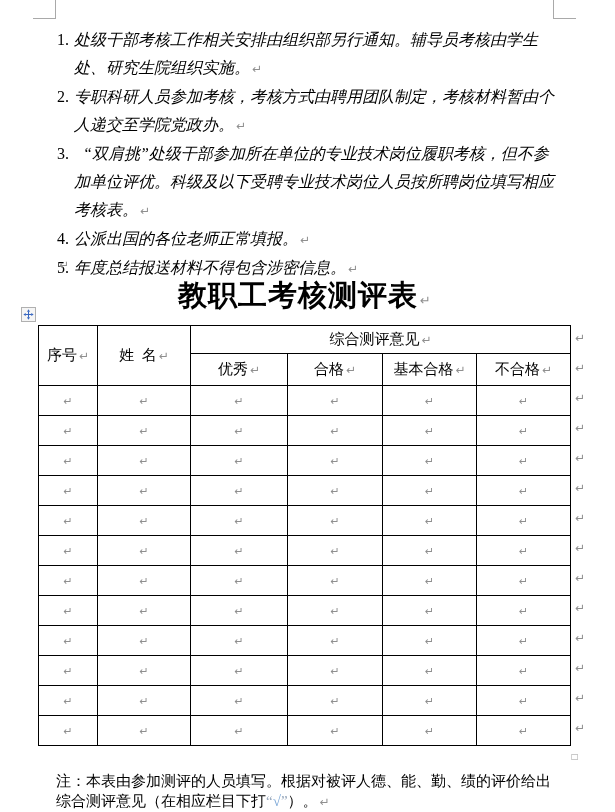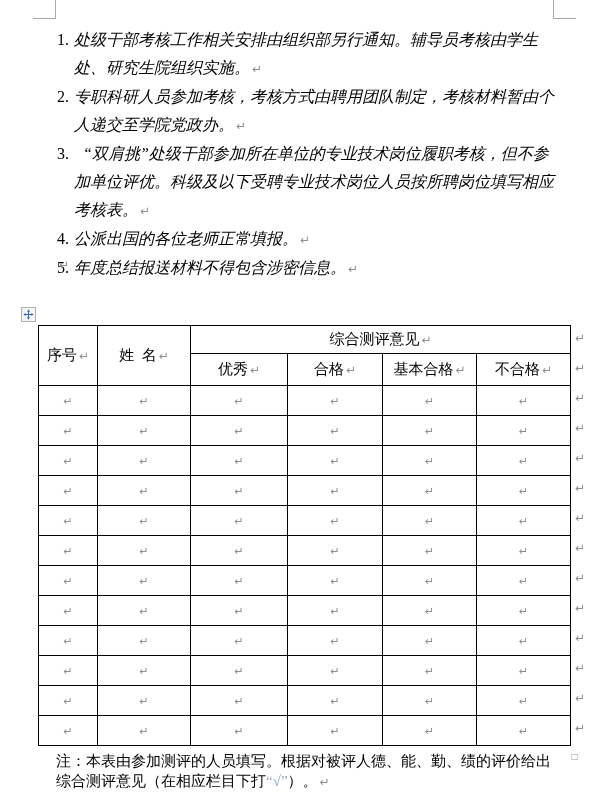--- a/index.html
+++ b/index.html
@@ -53,21 +53,21 @@
   .hrow2 td { height:31px; }
   .body-row td { height:29px; }
   .cell-mark { padding-left:0; font-size:11px; }
   .name-cell { white-space:pre; }
 
   
   .row-marks { position:absolute; left:573px; top:325px; width:14px; height:422px; }
   .row-mark { position:absolute; left:0; }
 
   
-  .note { position:absolute; left:56px; top:751px; width:506px; font-size:15px; line-height:20px; }
+  .note { position:absolute; left:56px; top:771px; width:506px; font-size:15px; line-height:20px; }
   .note .quote { color:#98a8bc; }
   .note .check { color:#7ba7d7; }
 
   
   .fw-square {
     position:absolute; left:571px; top:753px;
     color:#9b9b9b; font-size:8px; line-height:8px;
     font-family:"DejaVu Sans",sans-serif;
   }
 </style>
@@ -97,20 +97,21 @@
         <span class="item-text">公派出国的各位老师正常填报。<span class="pilcrow">↵</span></span>
       </div>
       <div class="list-item">
         <span class="list-num">5.</span>
         <span class="item-text">年度总结报送材料不得包含涉密信息。<span class="pilcrow">↵</span></span>
       </div>
     </div>
 
   <span class="pilcrow lone-mark">↵</span>
 
+  <div class="doc-title"><span>教职工考核测评表</span><span class="pilcrow">↵</span></div>
 
   <div class="move-handle">
     <span style="display:flex;">
       <svg viewBox="0 0 12 12" width="11" height="11">
         <g fill="#3565c0">
           <path d="M6 0.4 L4.3 3 H7.7 Z"></path>
           <path d="M6 11.6 L4.3 9 H7.7 Z"></path>
           <path d="M0.4 6 L3 4.3 V7.7 Z"></path>
           <path d="M11.6 6 L9 4.3 V7.7 Z"></path>
           <rect x="5.45" y="2.6" width="1.1" height="6.8"></rect>

